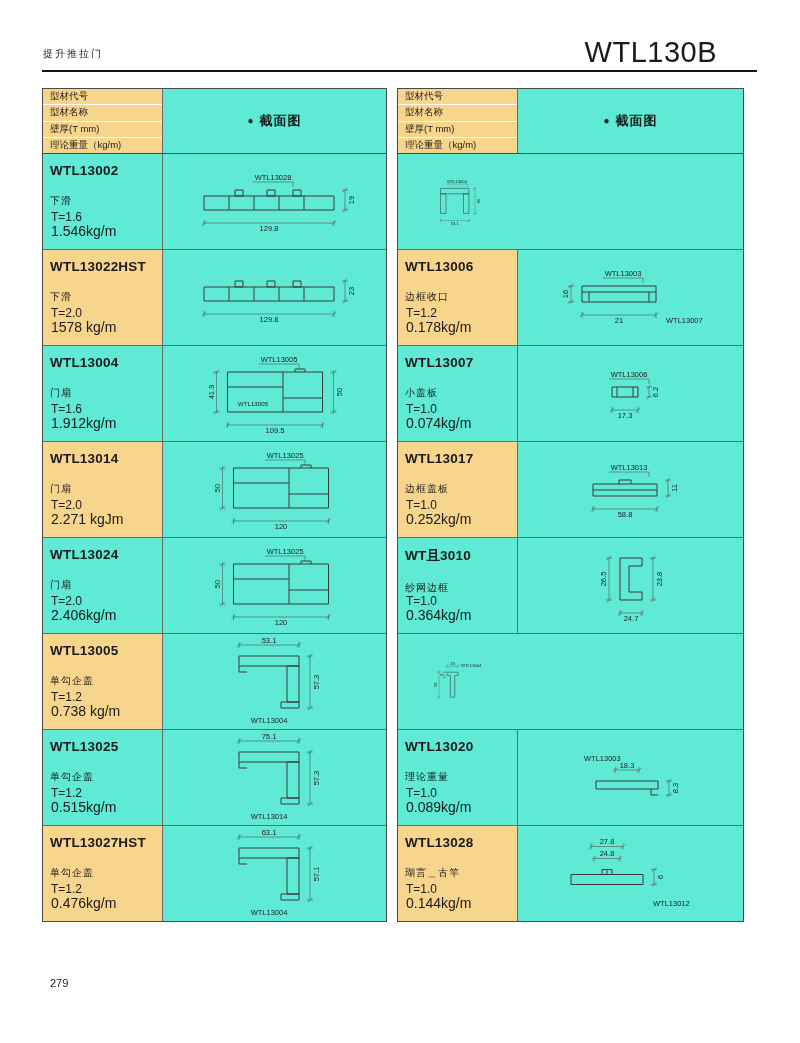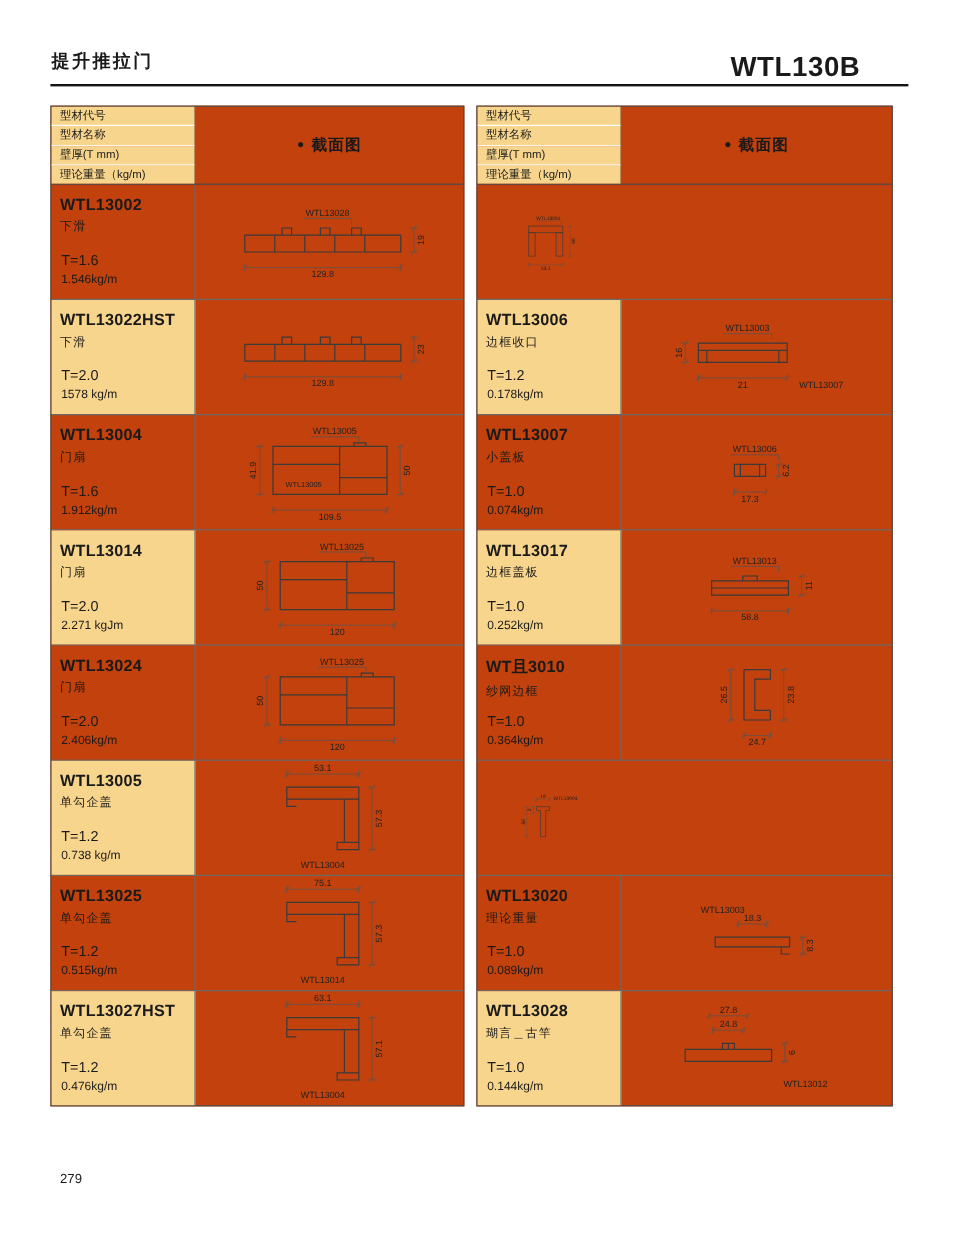--- a/index.html
+++ b/index.html
@@ -3,40 +3,40 @@
 <meta charset="utf-8">
 <style>
   html,body{margin:0;padding:0}
   body{
     width:800px;height:1043px;background:#ffffff;position:relative;overflow:hidden;
     font-family:"Liberation Sans","DejaVu Sans",sans-serif;color:#1a1a1a;
     --band:#F8D58C;
   }
   .page{position:absolute;inset:0}
   .header{position:absolute;left:42px;right:43px;top:24px;height:46px;border-bottom:2px solid #141414}
-  .title{position:absolute;left:1px;bottom:9px;font-size:15px;font-weight:bold;letter-spacing:2px}
-  .model{position:absolute;right:40px;bottom:1px;font-size:23px;font-weight:700;letter-spacing:0.5px}
+  .title{position:absolute;left:1px;bottom:9px;font-size:10px;font-weight:normal;letter-spacing:2px}
+  .model{position:absolute;right:40px;bottom:1px;font-size:29px;font-weight:400;letter-spacing:0.5px}
   .tables{position:absolute;top:88px;left:42px;display:flex;gap:10px}
-  .ptable{width:343px;border:1px solid #4a4a4a;background:#c2410c}
+  .ptable{width:343px;border:1px solid #4a4a4a;background:#5eead4}
   .ptable.right{width:345px}
   .thead{display:grid;grid-template-columns:120px 1fr;height:64px;border-bottom:1px solid #4a4a4a}
   .hleft{display:flex;flex-direction:column;border-right:1px solid #6a6a6a}
   .hcell{flex:1;background:var(--band);border-bottom:1px solid #ffffff;font-size:9.5px;
          display:flex;align-items:center;padding-left:7px;white-space:nowrap}
   .hcell:last-child{border-bottom:none}
   .hright{display:flex;align-items:center;justify-content:center;font-size:13px;font-weight:bold;letter-spacing:1px;gap:5px}
   .bullet{font-size:10px;line-height:1}
   .prow{display:grid;grid-template-columns:120px 1fr;height:95px;border-bottom:1px solid #6a6a6a}
   .prow:last-child{border-bottom:none}
   .pinfo{border-right:1px solid #6a6a6a;position:relative;padding:9px 6px 0 7px}
   .pinfo.band{background:var(--band)}
   .pcode{font-size:13.5px;font-weight:bold;letter-spacing:0.2px;white-space:nowrap}
-  .pname{font-size:10px;margin-top:4px;letter-spacing:1px}
+  .pname{font-size:10px;margin-top:16px;letter-spacing:1px}
   .pt{position:absolute;left:8px;bottom:25px;font-size:12px}
-  .pw{position:absolute;left:8px;bottom:10px;font-size:10px}
+  .pw{position:absolute;left:8px;bottom:10px;font-size:14px}
   .pdraw{display:flex;align-items:center;justify-content:center;overflow:hidden}
   .pagenum{position:absolute;left:50px;top:977px;font-size:11px;font-weight:normal}
 </style>
 </head>
 <body style="--band: #F8D58C;">
 
 <div class="page">
 
   <div class="header">
     <div class="title">提升推拉门</div>

